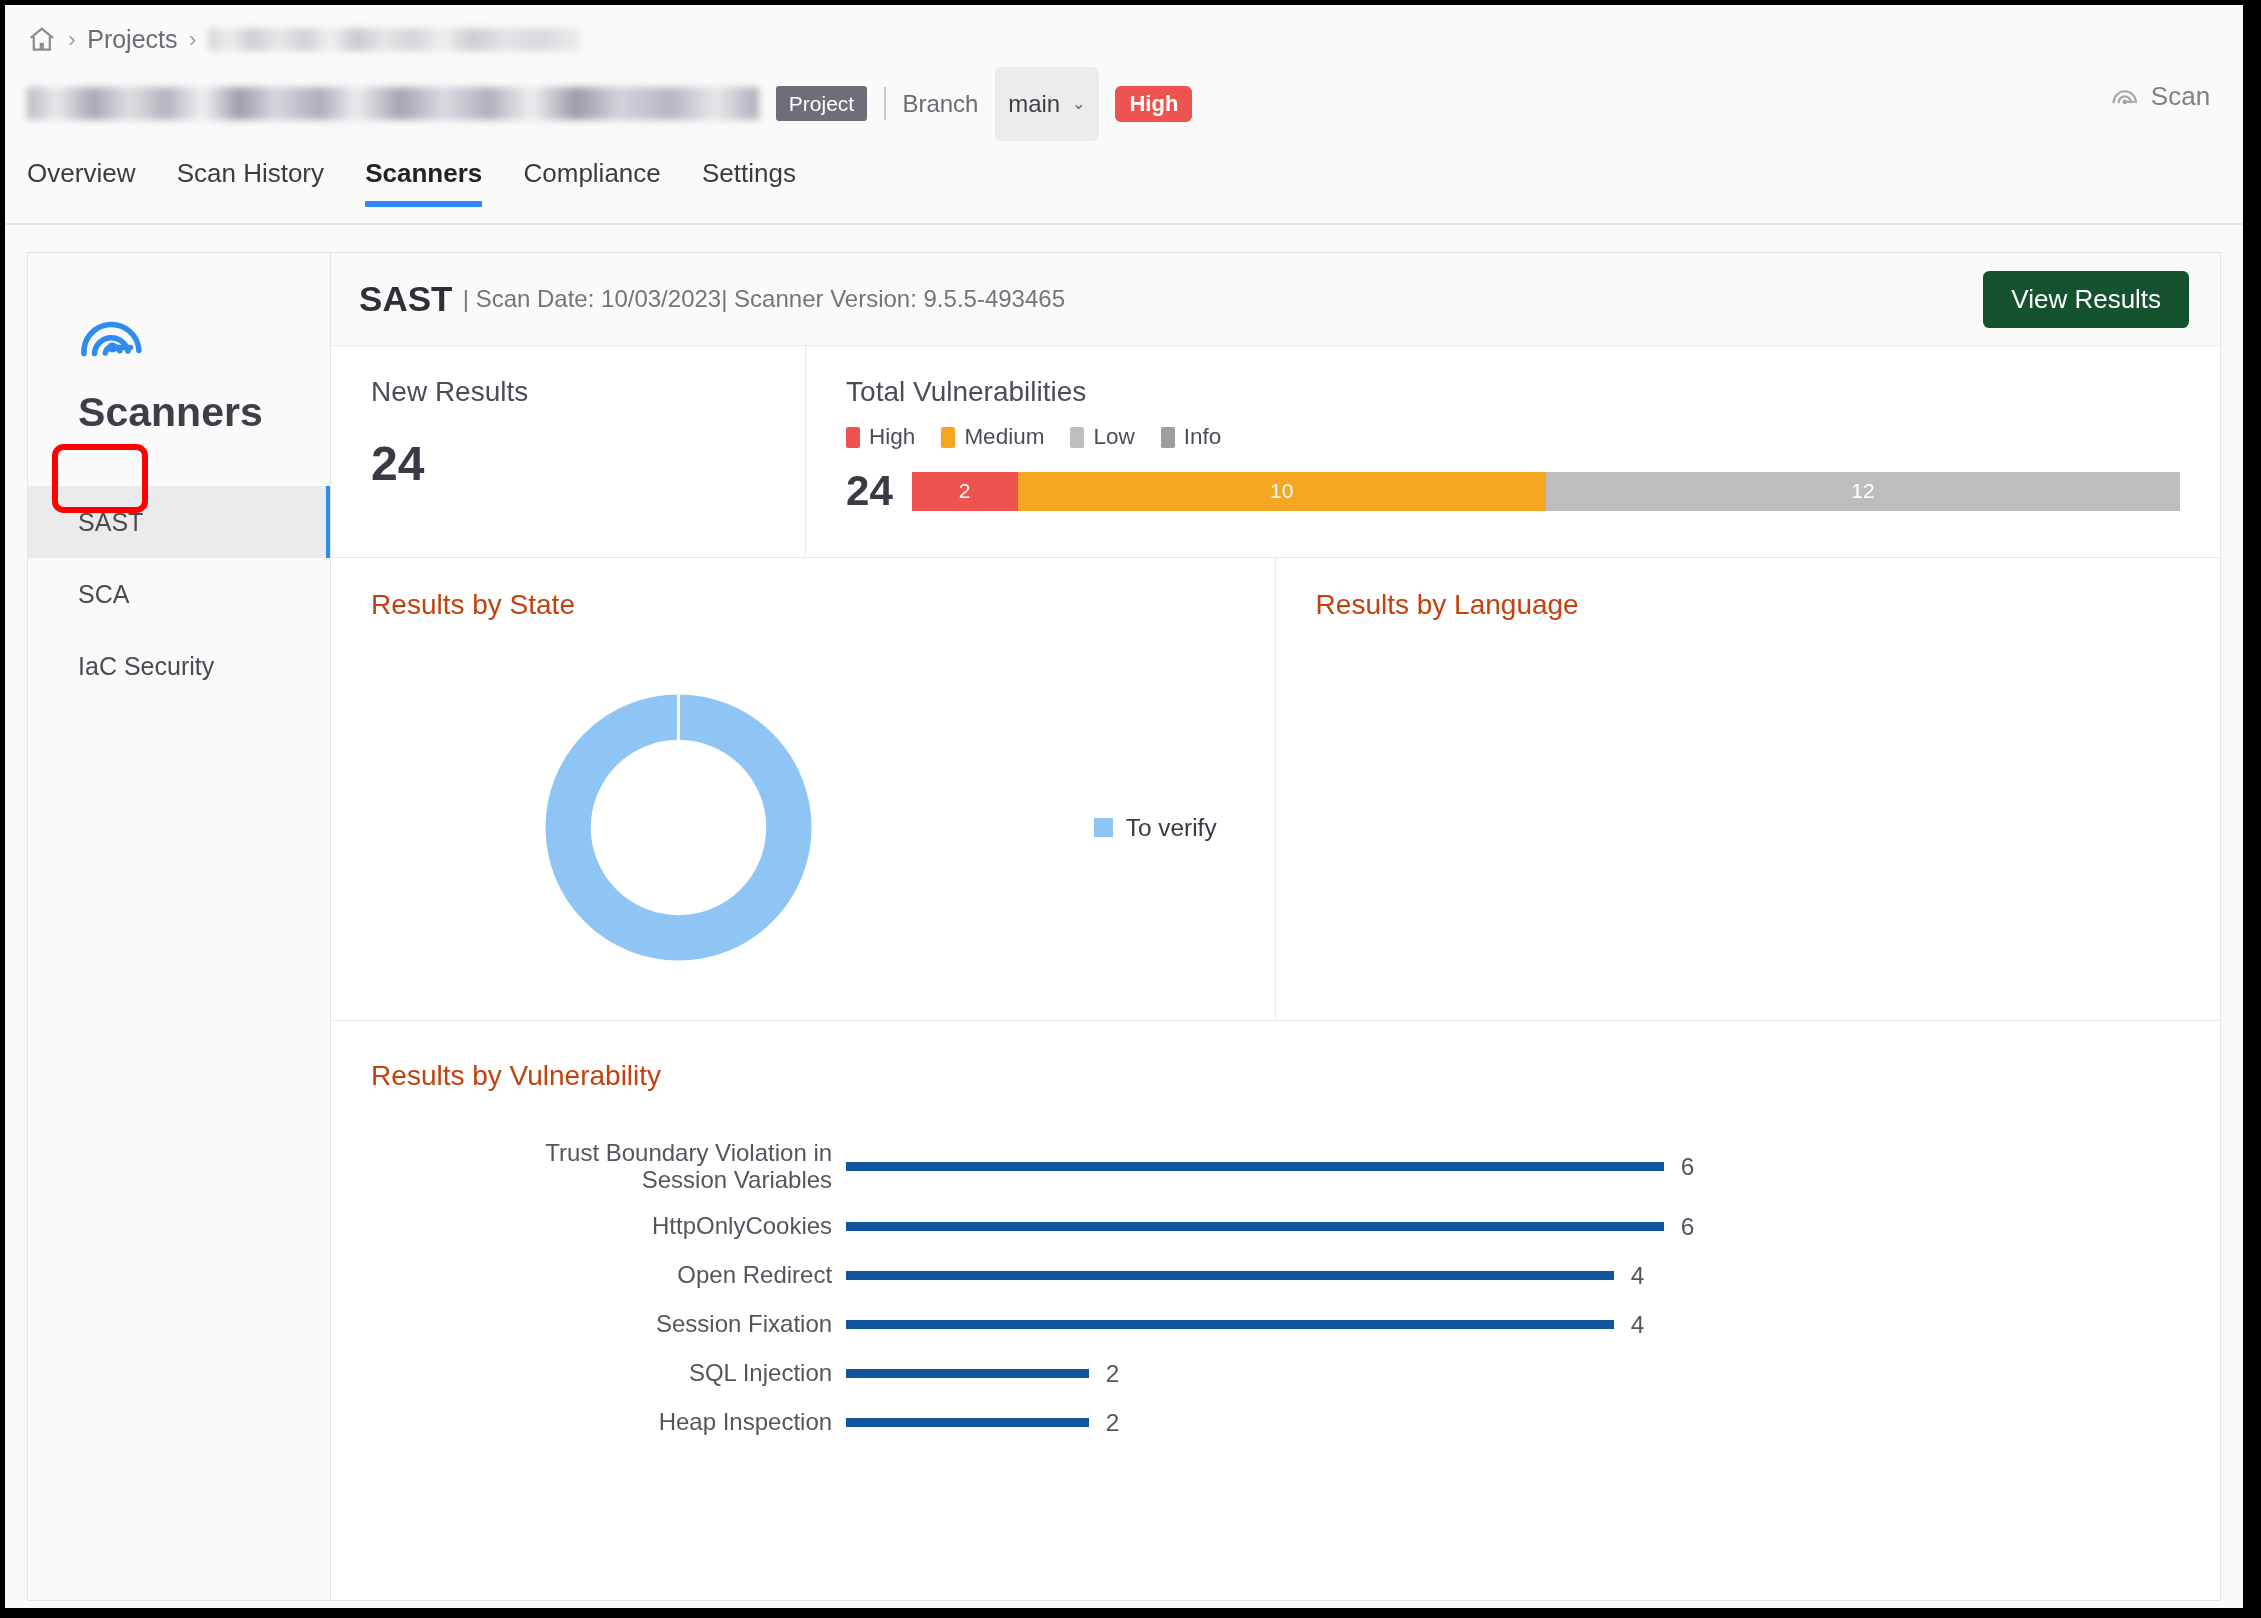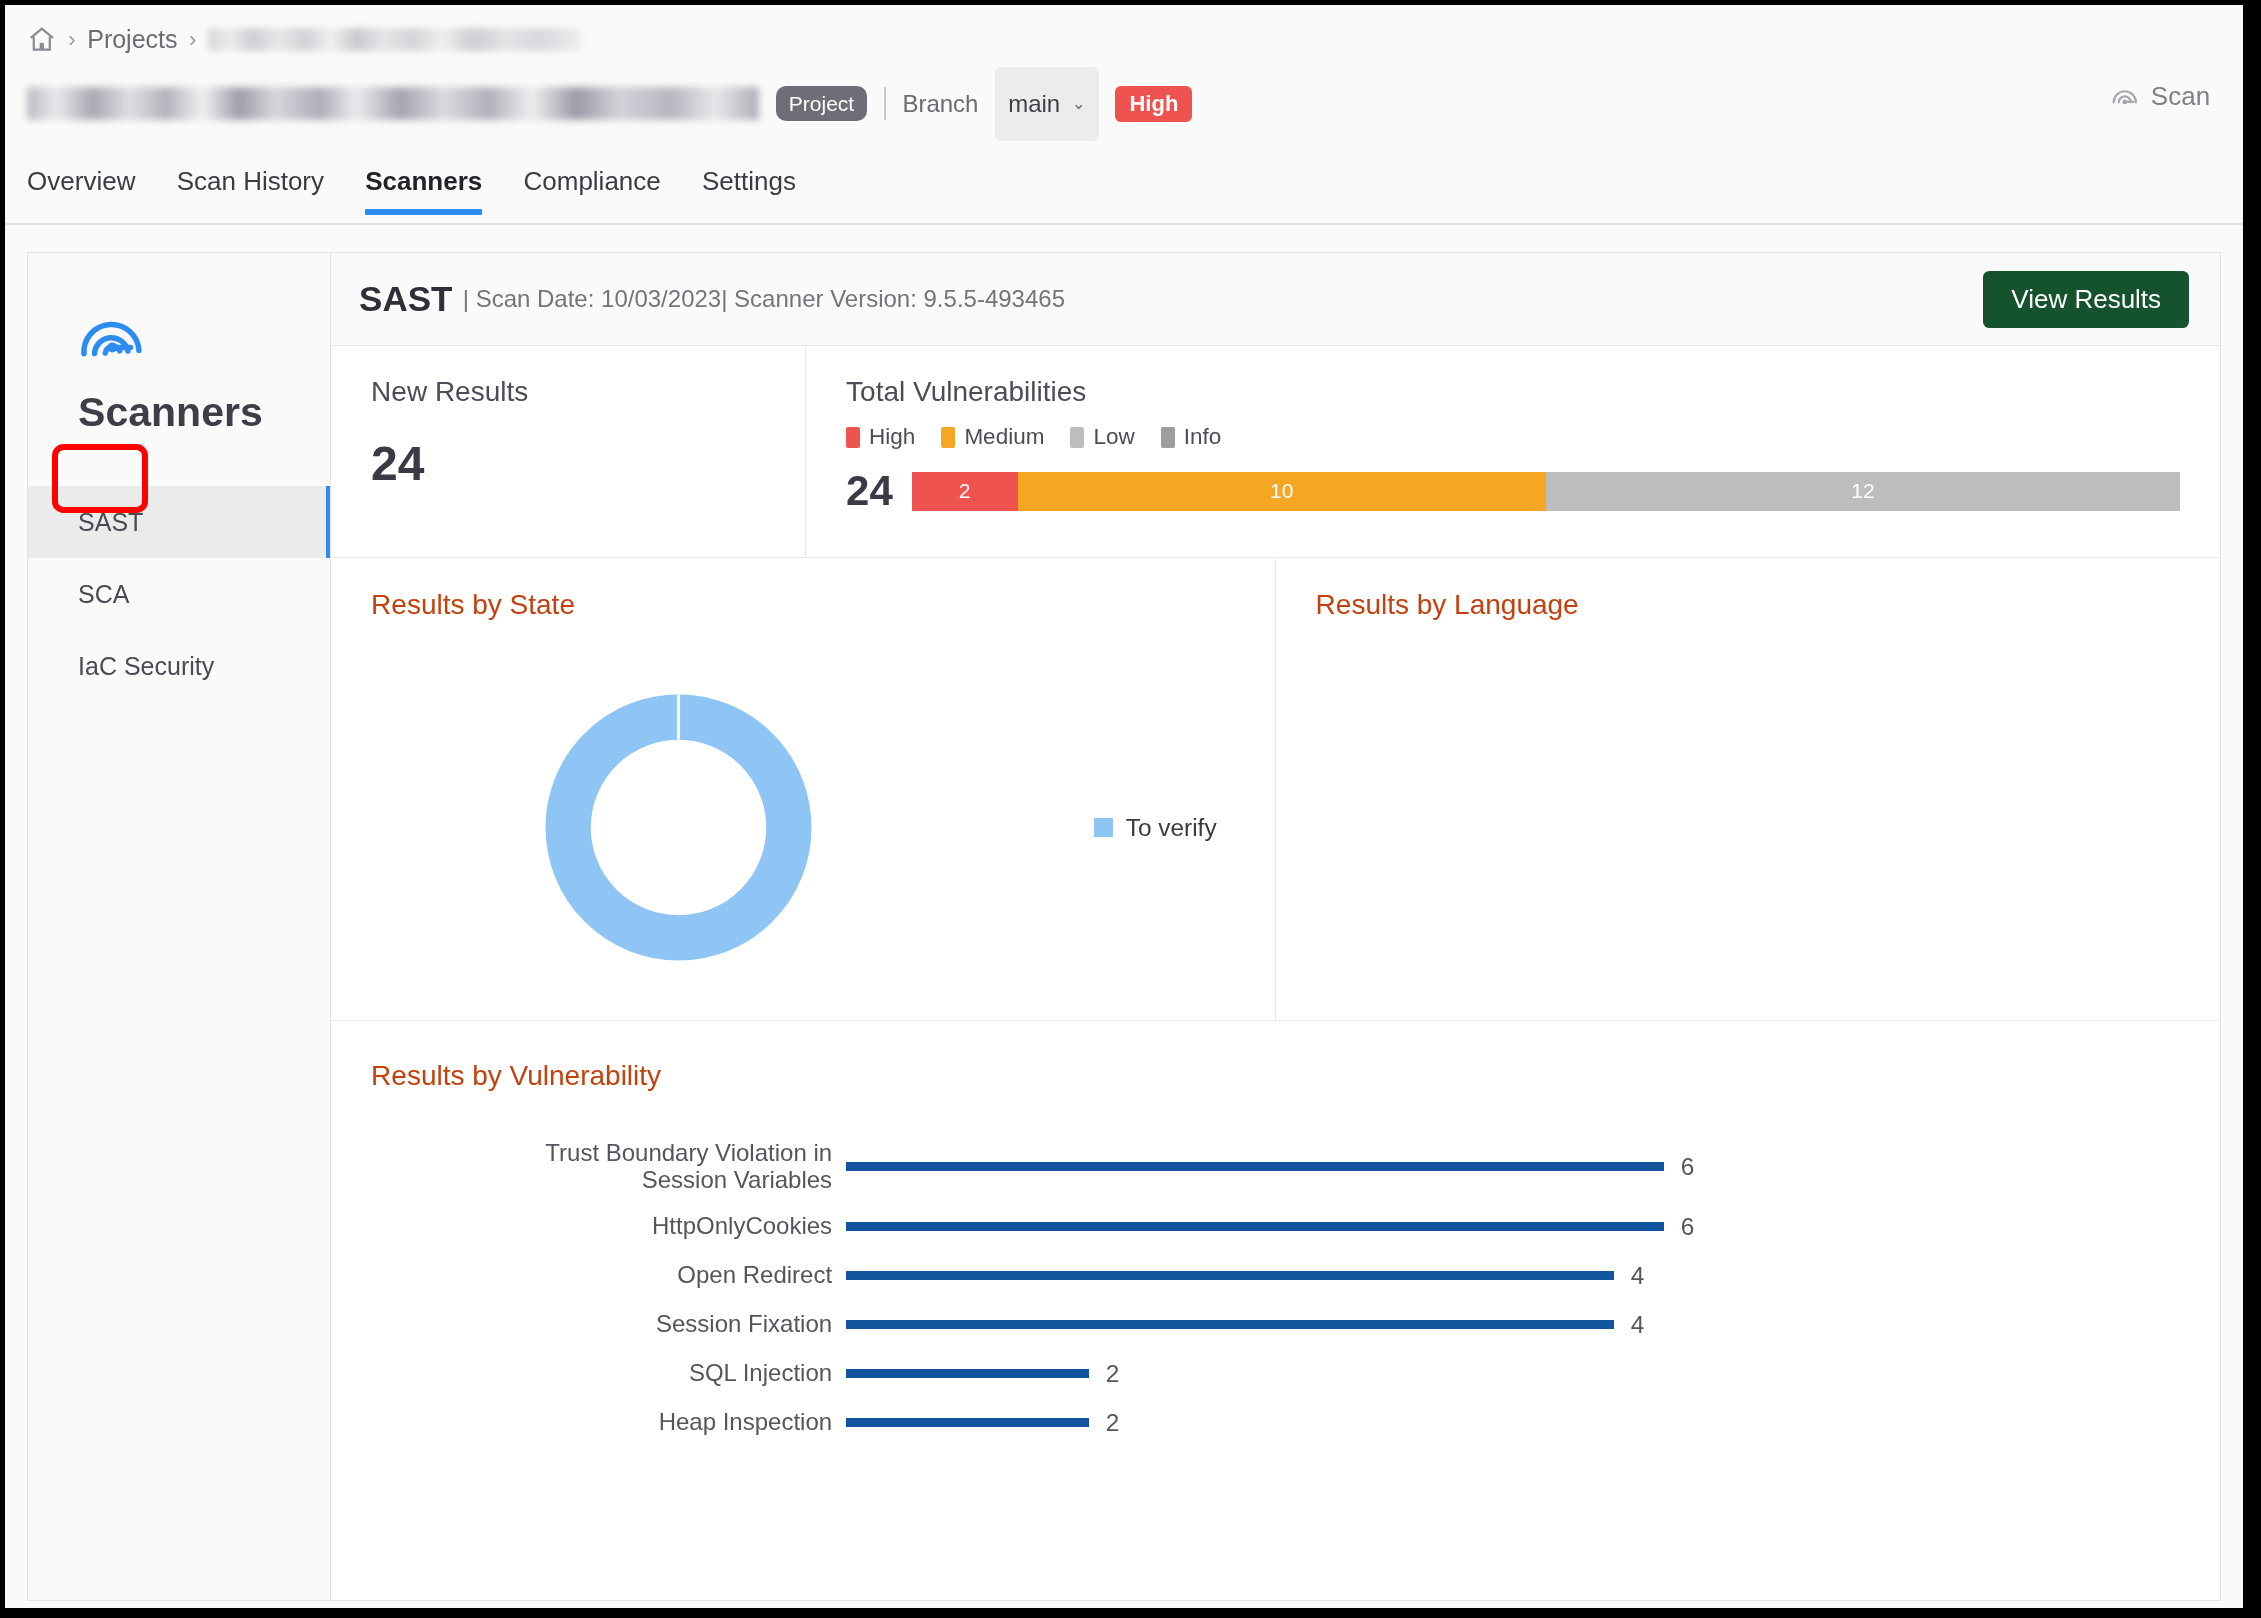--- a/index.html
+++ b/index.html
@@ -45,21 +45,21 @@
     display: flex; align-items: center; padding-left: 22px; gap: 16.7px;
   }
   .title-blur { width: 732px; height: 33px; filter: blur(3.9px);
     background: linear-gradient(90deg,
       #b9b9c1 0%, #e9e9ec 4%, #a9a9b4 9%, #dedee2 14%, #b3b3bd 19%,
       #f0f0f2 24%, #9e9eab 29%, #d6d6dc 34%, #aeaeba 40%, #ebebee 45%,
       #a5a5b2 51%, #dadae0 57%, #b0b0bb 63%, #eeeef0 69%, #9b9ba9 75%,
       #d2d2d9 81%, #b6b6c0 88%, #e7e7ea 94%, #aeaeb9 100%); }
   .tag-project {
     background: #6e6e78; color:#fff; font-size: 21px;
-    padding: 5.8px 13px; border-radius: 10px; font-weight: 400;
+    padding: 5.8px 13px; border-radius: 3px; font-weight: 400;
   }
   .v-div { width: 1.9px; height: 33px; background: #c9c9cf; }
   .branch-label { color: #6b6b73; font-size: 24px; }
   .branch-select {
     background: #ececec; border-radius: 5.8px;
     padding: 23px 13px; display: flex; align-items: center; gap: 11.6px;
     color: #404049; font-size: 24px;
   }
   .chev { font-size: 16.7px; color: #6b6b73; }
   .tag-high {
@@ -68,21 +68,21 @@
   }
   .scan-btn {
     position: absolute; right: 33px; top: 76px;
     display: flex; align-items: center; gap: 11.6px;
     color: #808089; font-size: 26px;
   }
 
   
   .tabs {
     position: absolute; left: 0; top: 153px; width: 100%; height: 64px;
-    display: flex; align-items: center; gap: 0; padding-left: 22px;
+    display: flex; align-items: flex-start; gap: 0; padding-left: 22px;
   }
   .tab {
     font-size: 26px; color: #3b3b44; padding: 0 20.6px 18px 20.6px;
     position: relative; white-space: nowrap;
   }
   .tab:first-child { padding-left: 0; }
   .tab.active { font-weight: 700; color: #222229; }
   .tab.active::after {
     content:""; position:absolute; left: 20.6px; right: 20.6px; bottom: 0;
     height: 5.8px; background: #2d8cf0; border-radius: 1.3px;

